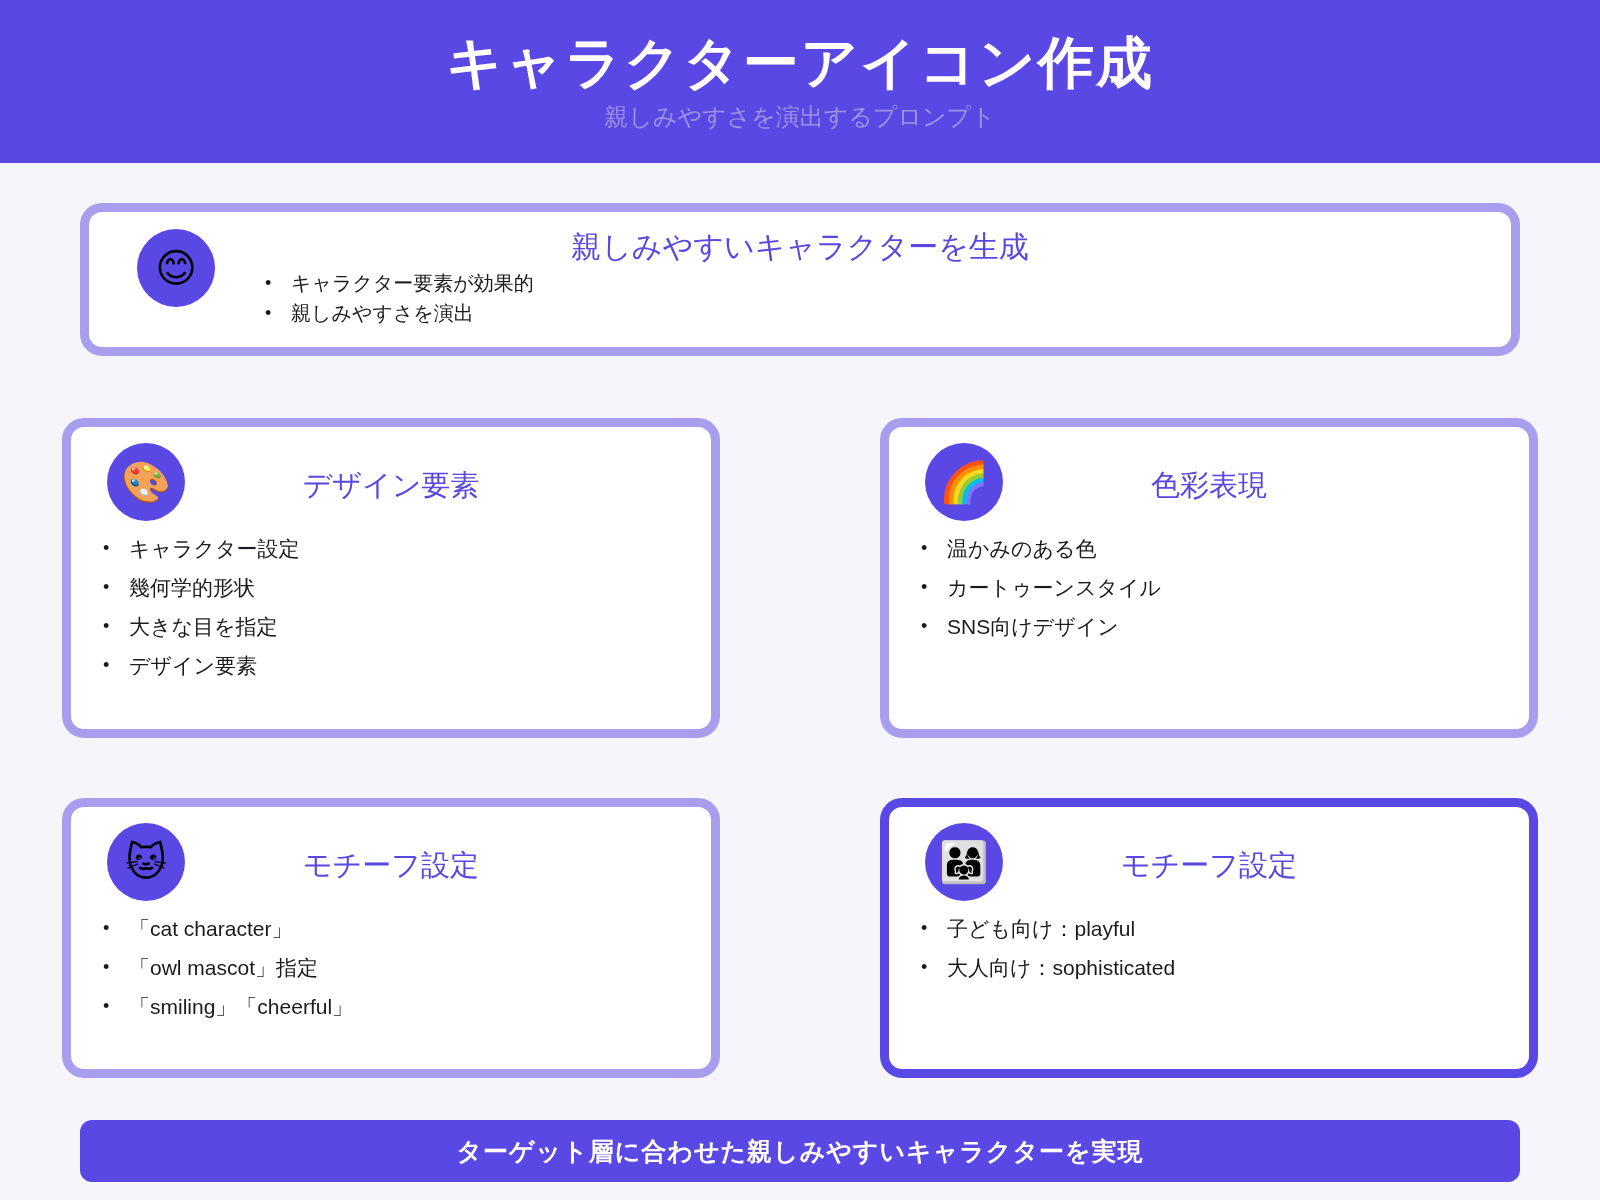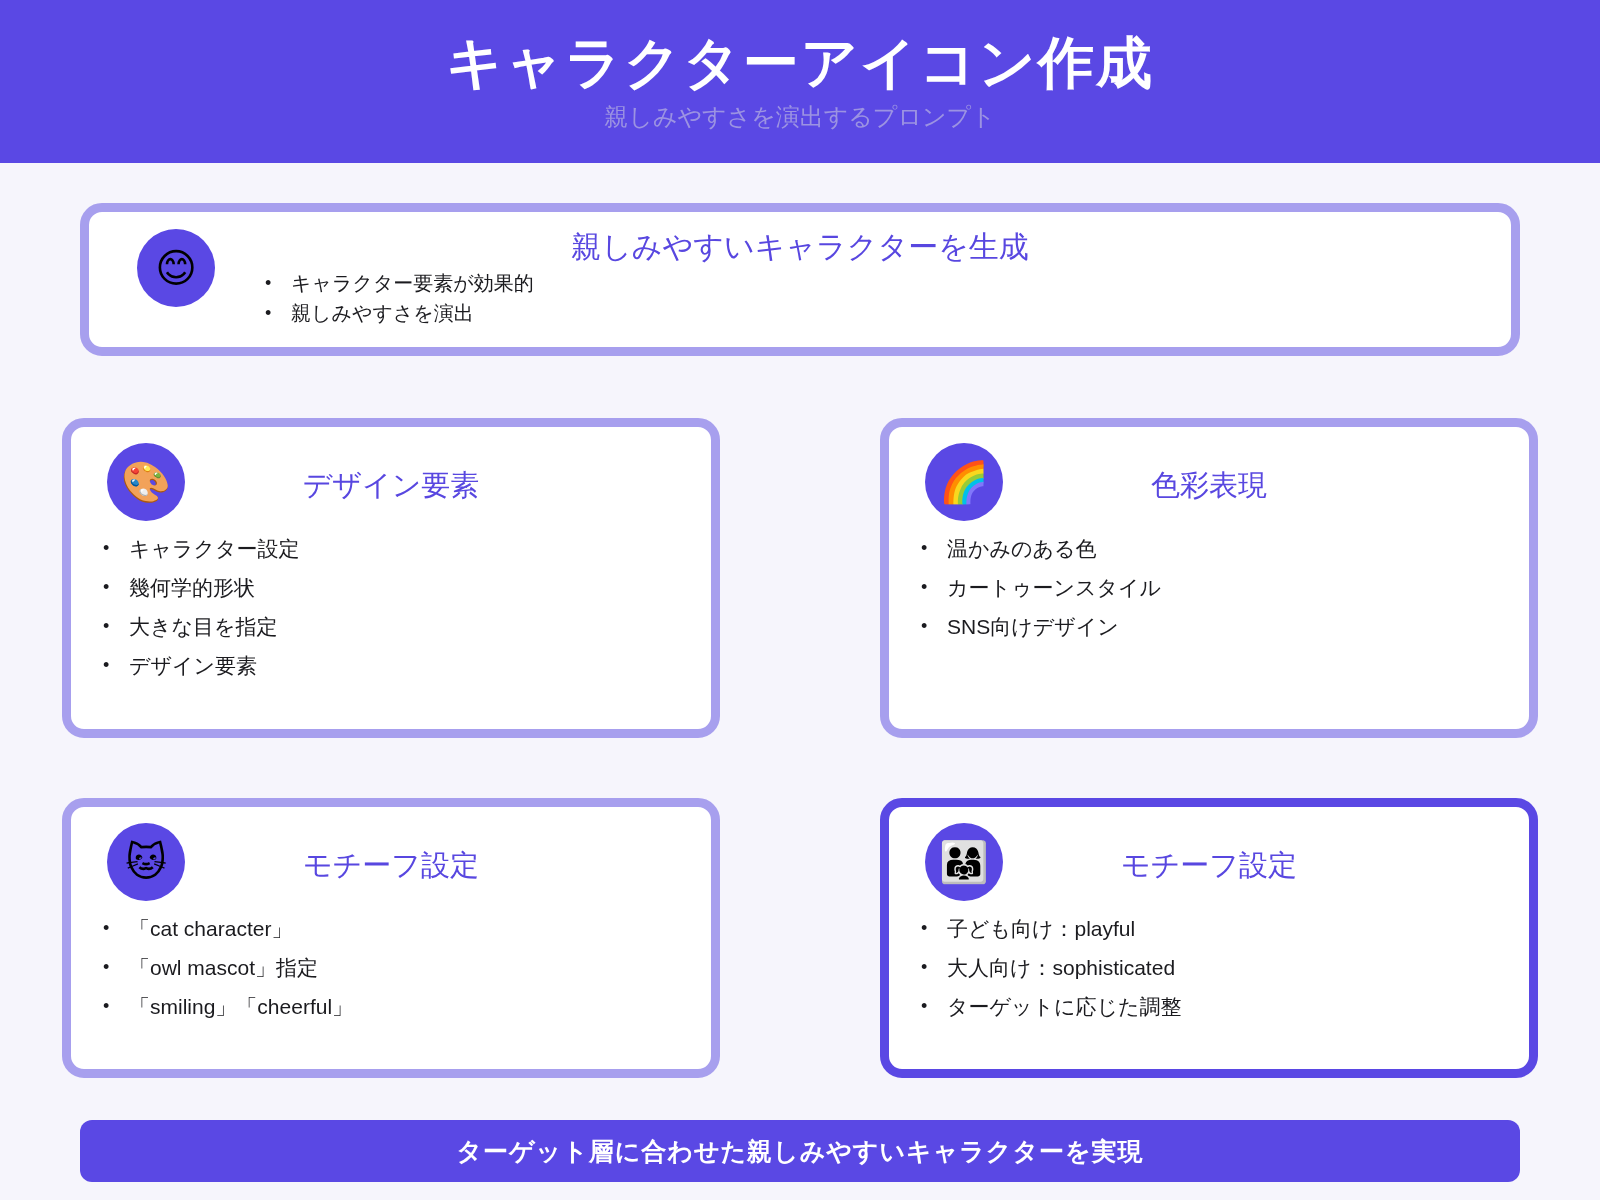--- a/index.html
+++ b/index.html
@@ -163,21 +163,20 @@
   </section>
 
   <section class="card grid-card row3 col-right highlight">
     <div class="icon-circle">
       <span>👨‍👩‍👧</span>
     </div>
     <h2 class="card-title">モチーフ設定</h2>
     <ul class="bullets">
       <li>子ども向け：playful</li>
       <li>大人向け：sophisticated</li>
-      <li>ターゲットに応じた調整</li>
     </ul>
   </section>
 
   <footer class="footer-bar">
     <span>ターゲット層に合わせた親しみやすいキャラクターを実現</span>
   </footer>
 
 </div>
 
 </body></html>

